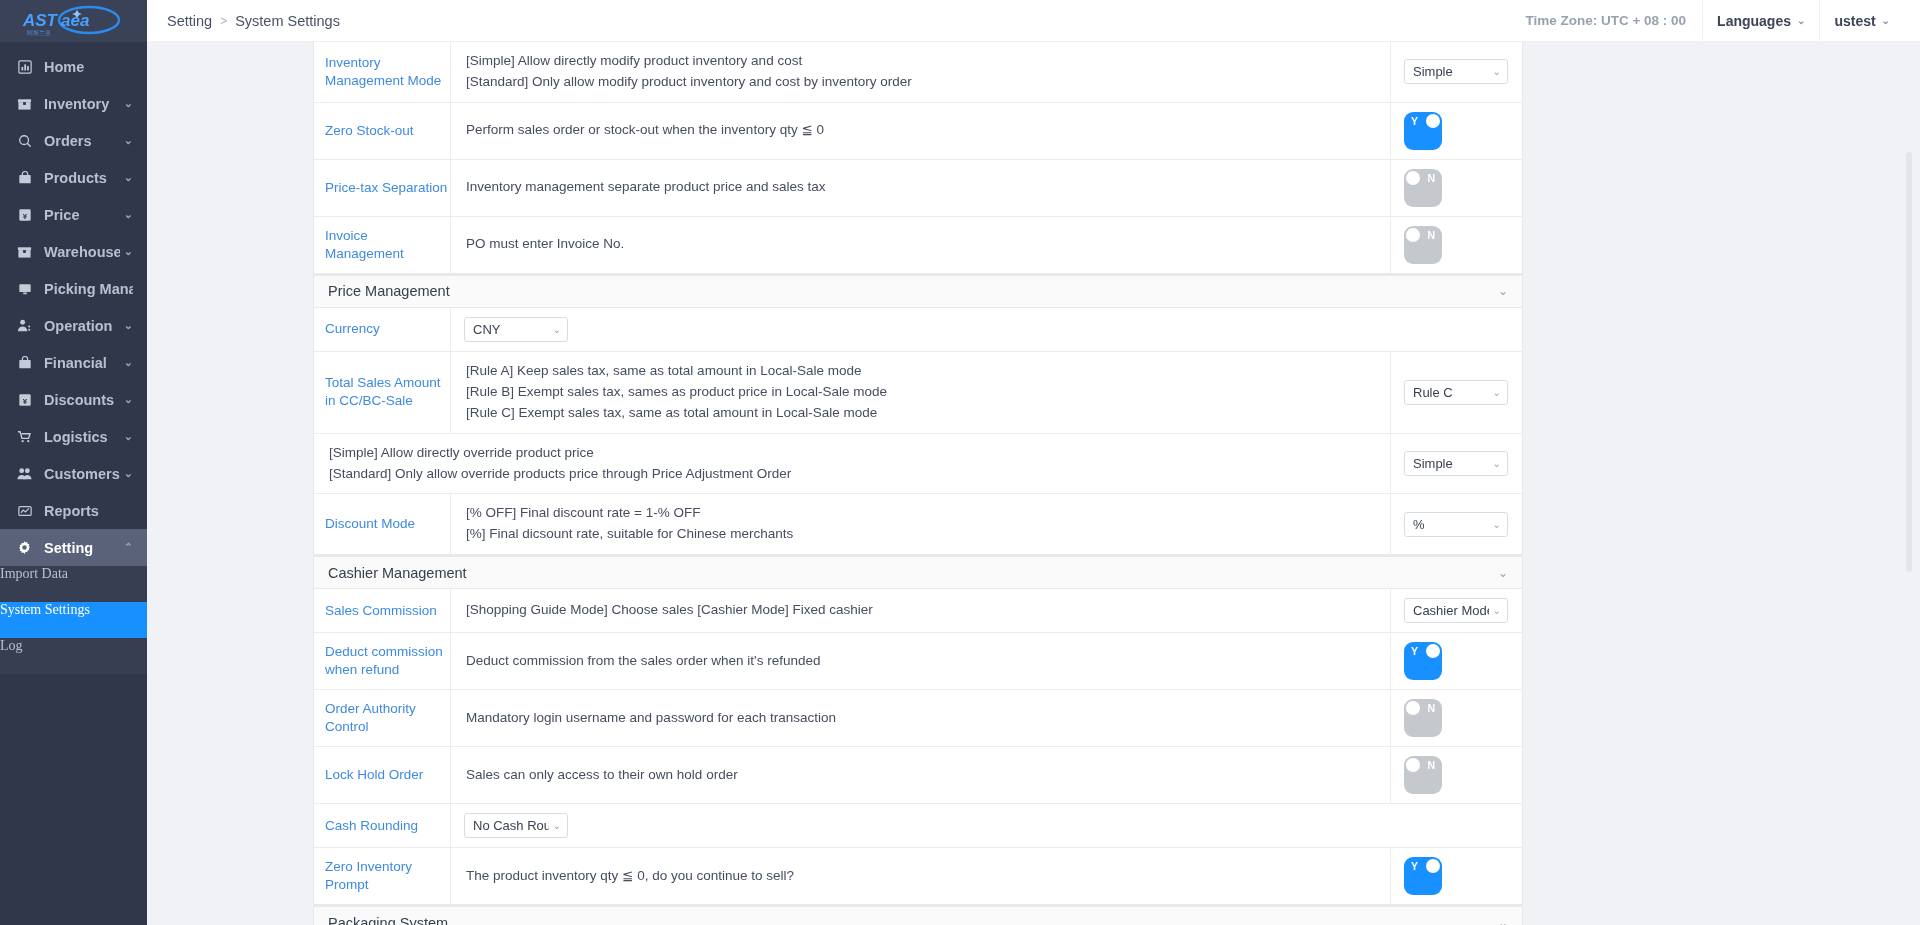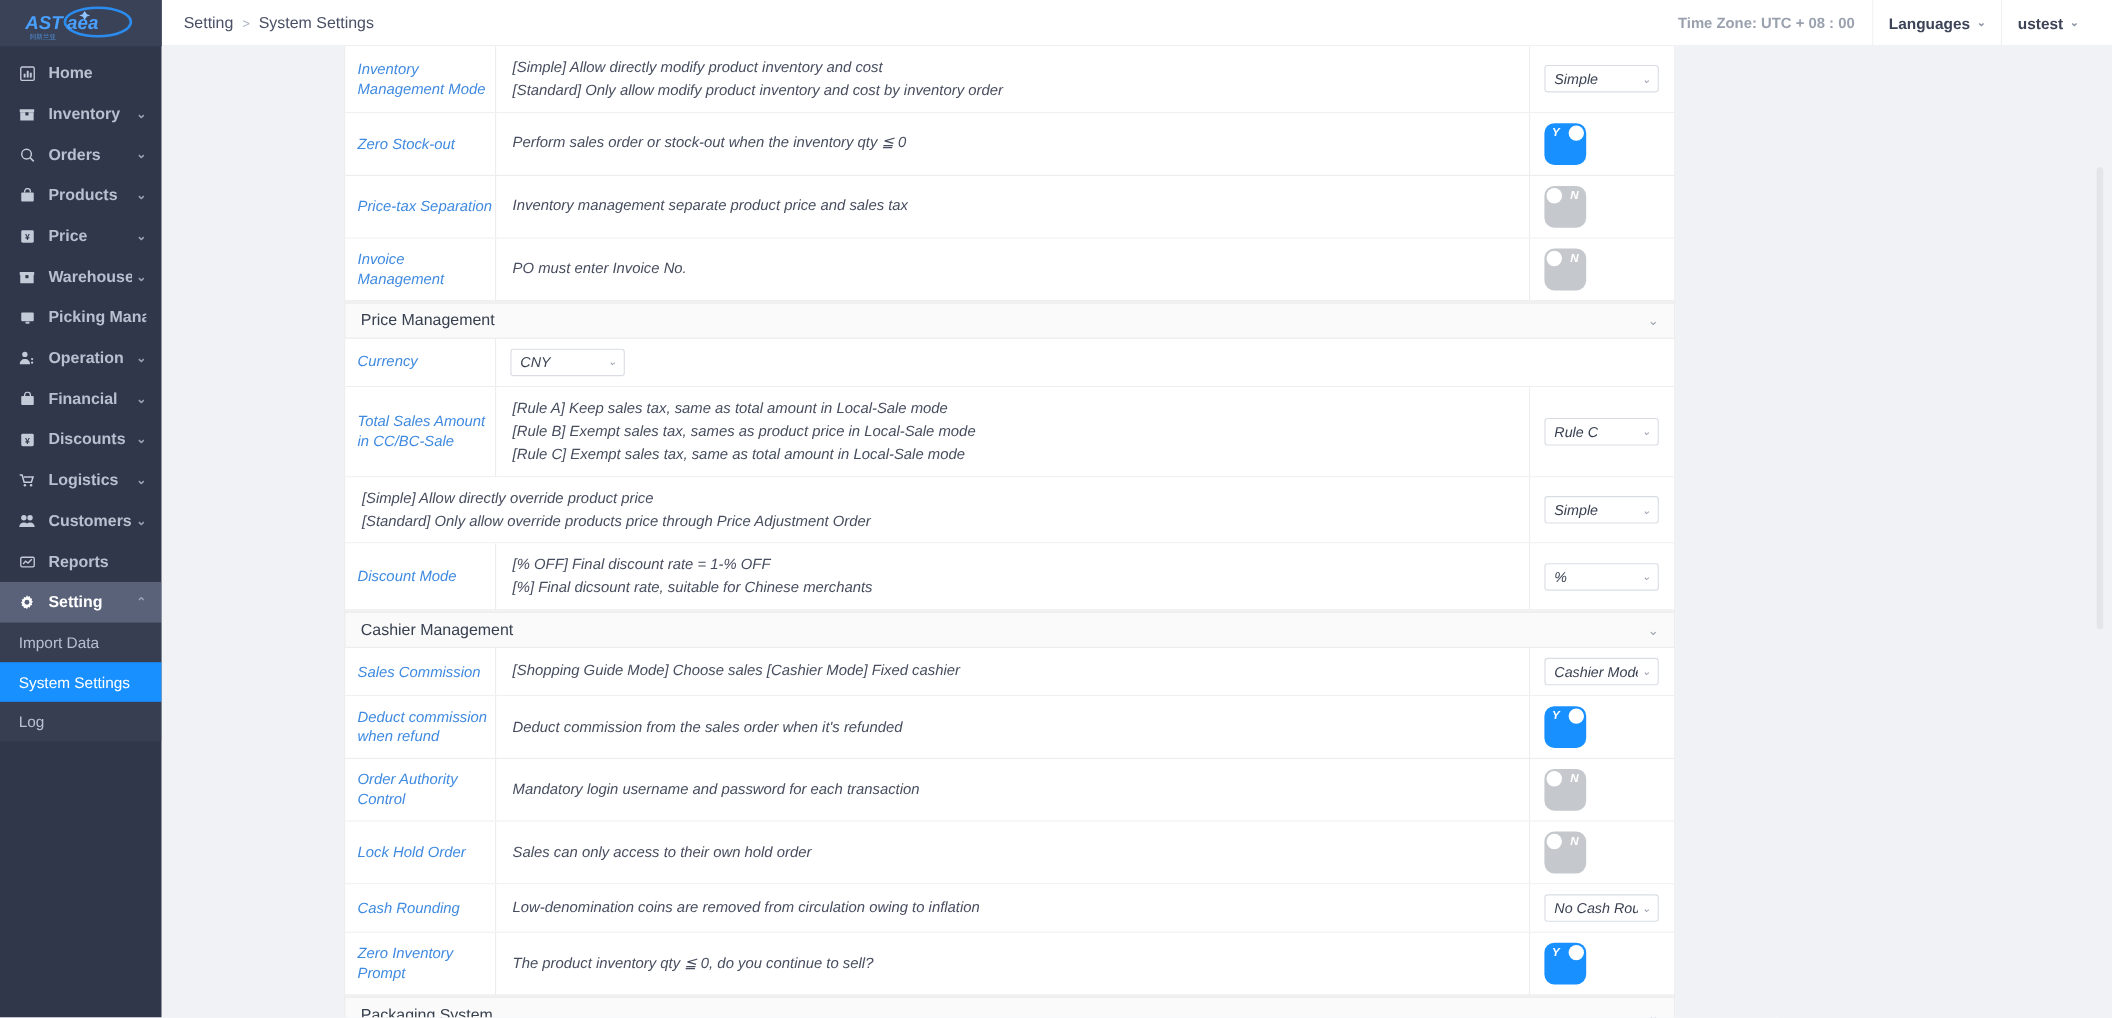--- a/index.html
+++ b/index.html
@@ -36,22 +36,22 @@
     width: 17px; height: 17px; flex: 0 0 17px;
     display: inline-flex; align-items: center; justify-content: center;
     margin-right: 11px; color: #c3cad8;
   }
   .nav-item .lbl { flex: 1 1 auto; white-space: nowrap; overflow: hidden; }
   .nav-item .arr { flex: 0 0 auto; font-size: 11px; color: #9aa3b5; margin-left: 4px; }
   .nav-item.active { background: #5a6279; color: #ffffff; }
   .nav-item.active .ic { color: #ffffff; }
   .submenu { background: #373e52; }
   .sub-item {
-    height: 36px; display: flex; align-items: center;
-    padding-left: 17px; color: #b8c0d0; font-size: 14px; cursor: pointer;
+    height: 36px; display: flex; align-items: flex-start;
+    color: #b8c0d0; font-size: 14px; cursor: pointer; font-family: Liberation Serif, serif;
   }
   .sub-item.sel { background: #1890ff; color: #ffffff; }
 
   
   .right { flex: 1 1 auto; display: flex; flex-direction: column; height: 925px; }
   .topbar {
     height: 42px; background: #ffffff;
     display: flex; align-items: center;
     border-bottom: 1px solid #eef0f3;
     flex: 0 0 42px;
@@ -87,21 +87,21 @@
     background: #ffffff;
   }
   .sect-head {
     height: 33px; background: #fafafa;
     border: 1px solid #e9e9e9; border-bottom: 1px solid #e9e9e9;
     display: flex; align-items: center;
     padding: 0 14px 0 14px;
     font-size: 14.5px; color: #37404f;
   }
   .sect-head .chev { margin-left: auto; color: #9aa1ae; font-size: 12px; }
-  .tbl { border: 1px solid #e9e9e9; border-top: none; font-style: italic; }
+  .tbl { border: 1px solid #e9e9e9; border-top: none; }
   .row { display: flex; border-bottom: 1px solid #ededed; background:#fff; }
   .row:last-child { border-bottom: 1px solid #e9e9e9; }
   .c-label {
     width: 137px; flex: 0 0 137px;
     border-right: 1px solid #ededed;
     display: flex; align-items: center;
     padding: 8px 0 8px 11px;
     color: #3f8ae0; font-size: 13.5px; line-height: 1.35;
   }
   .c-desc {
@@ -549,23 +549,20 @@
                 <div class="sw off">
                   <span class="t">N</span>
                   <span class="knob"></span>
                 </div>
               </div>
             </div>
             <div class="row">
               <div class="c-label">
                 <span>Cash Rounding</span>
               </div>
-              <div class="c-desc">
-                <div>Low-denomination coins are removed from circulation owing to inflation</div>
-              </div>
               <div class="c-ctrl">
                 <div class="sel-box">
                   <span class="txt">No Cash Rou…</span>
                   <span class="cv">⌄</span>
                 </div>
               </div>
             </div>
             <div class="row">
               <div class="c-label">
                 <span>Zero Inventory Prompt</span>

